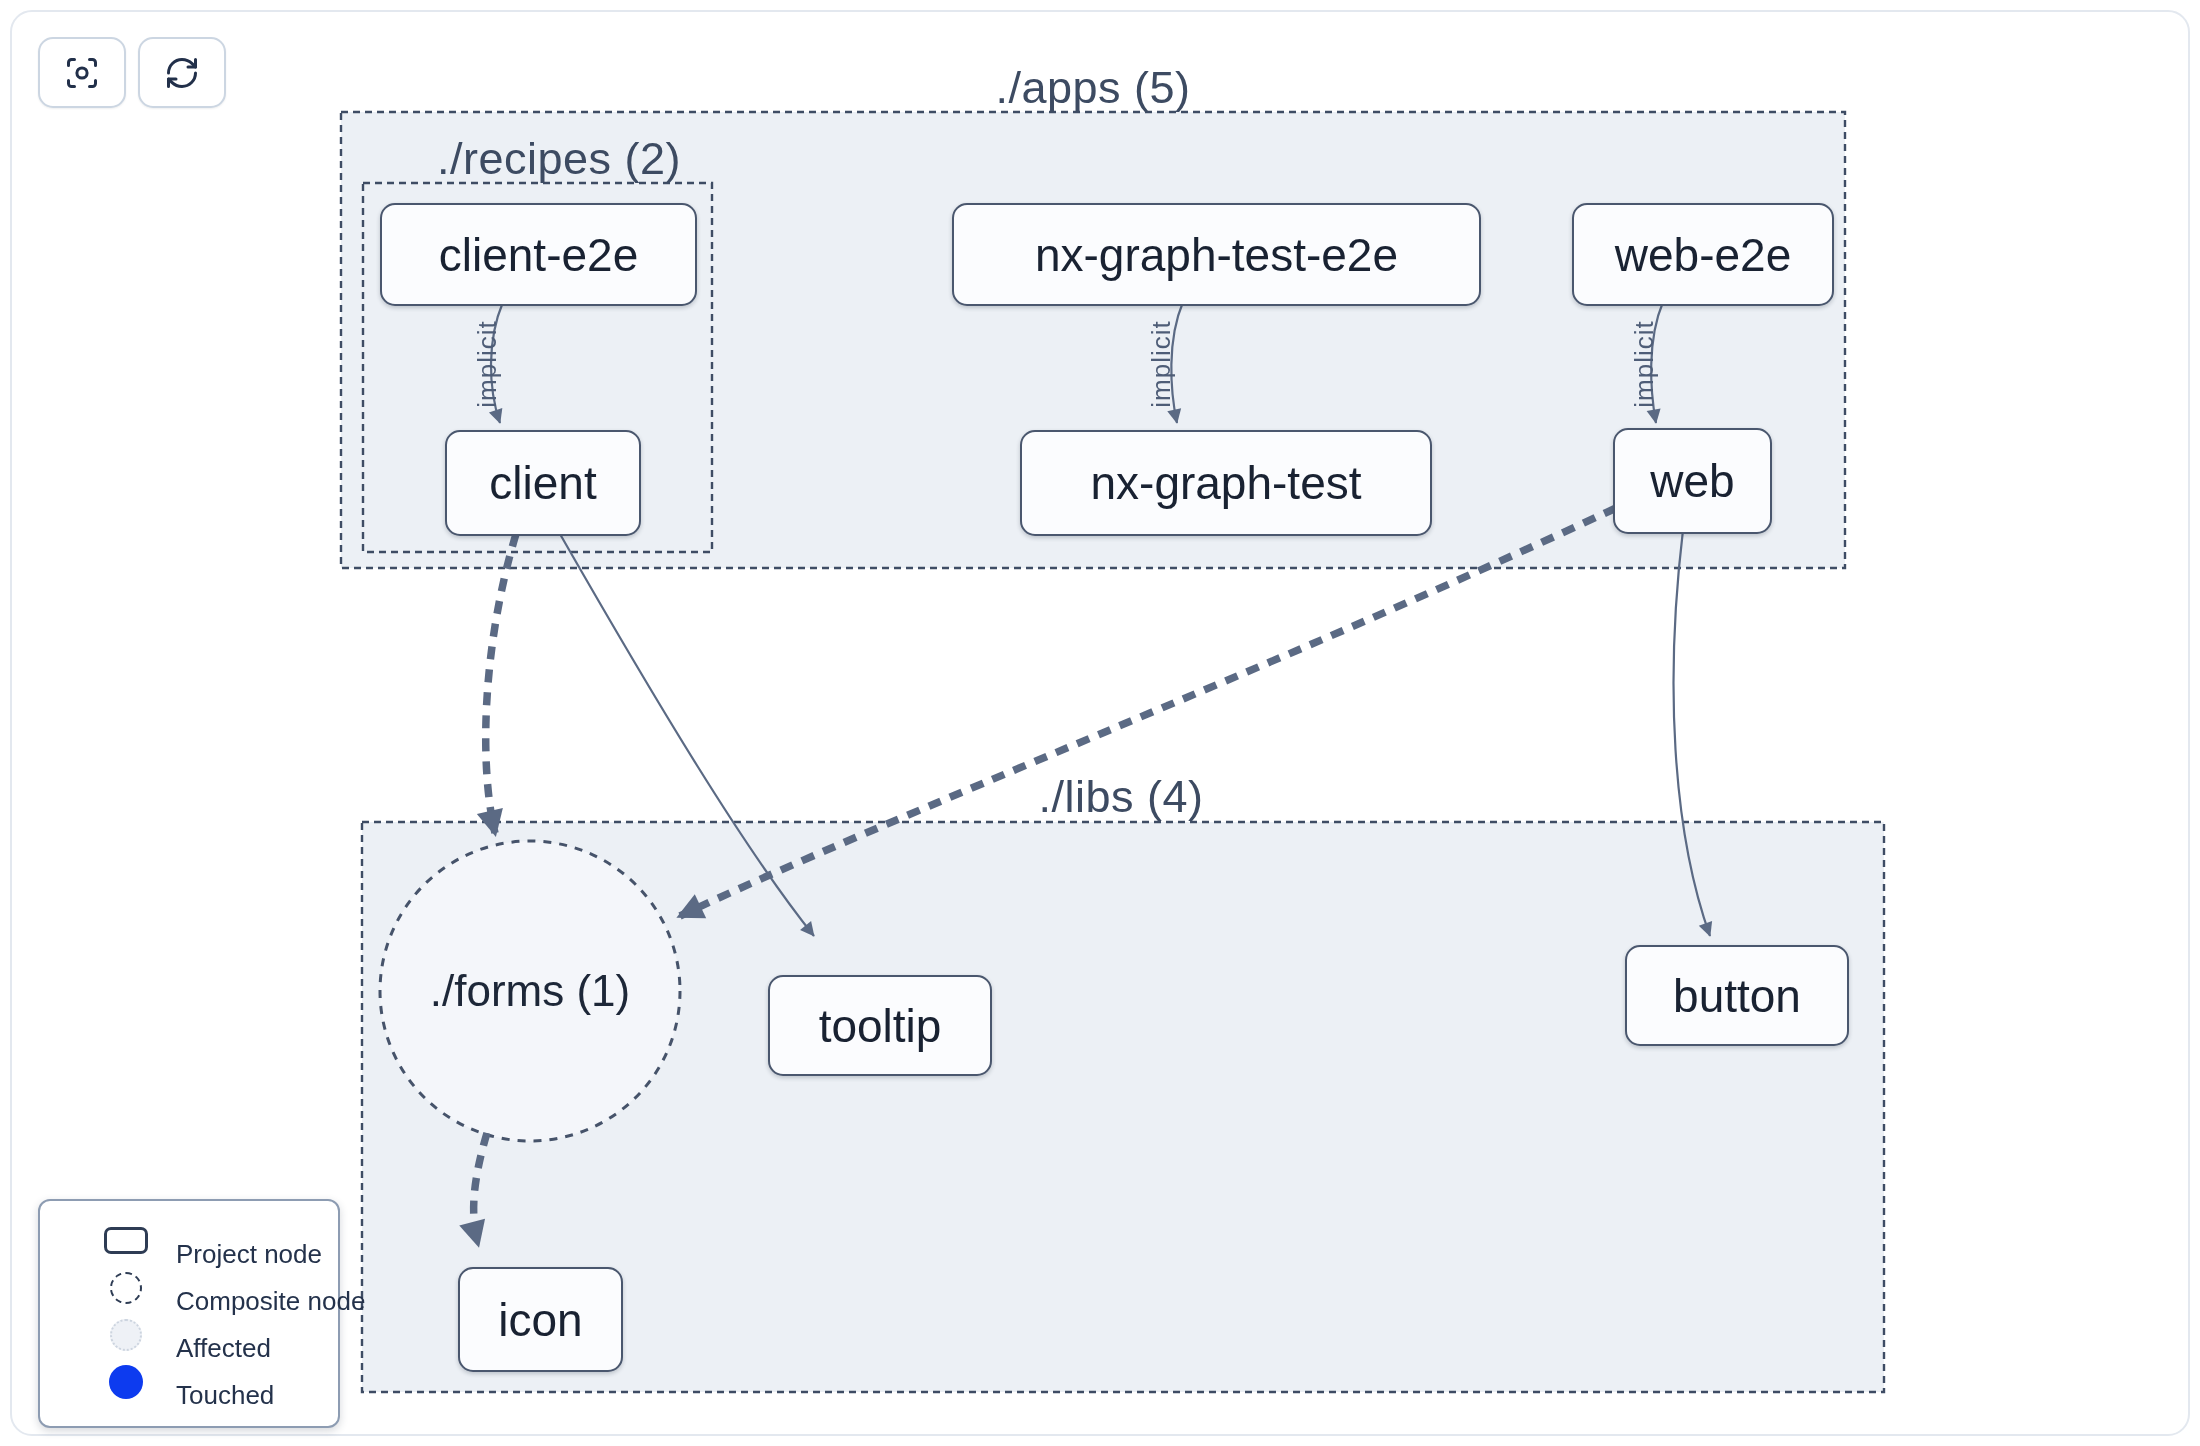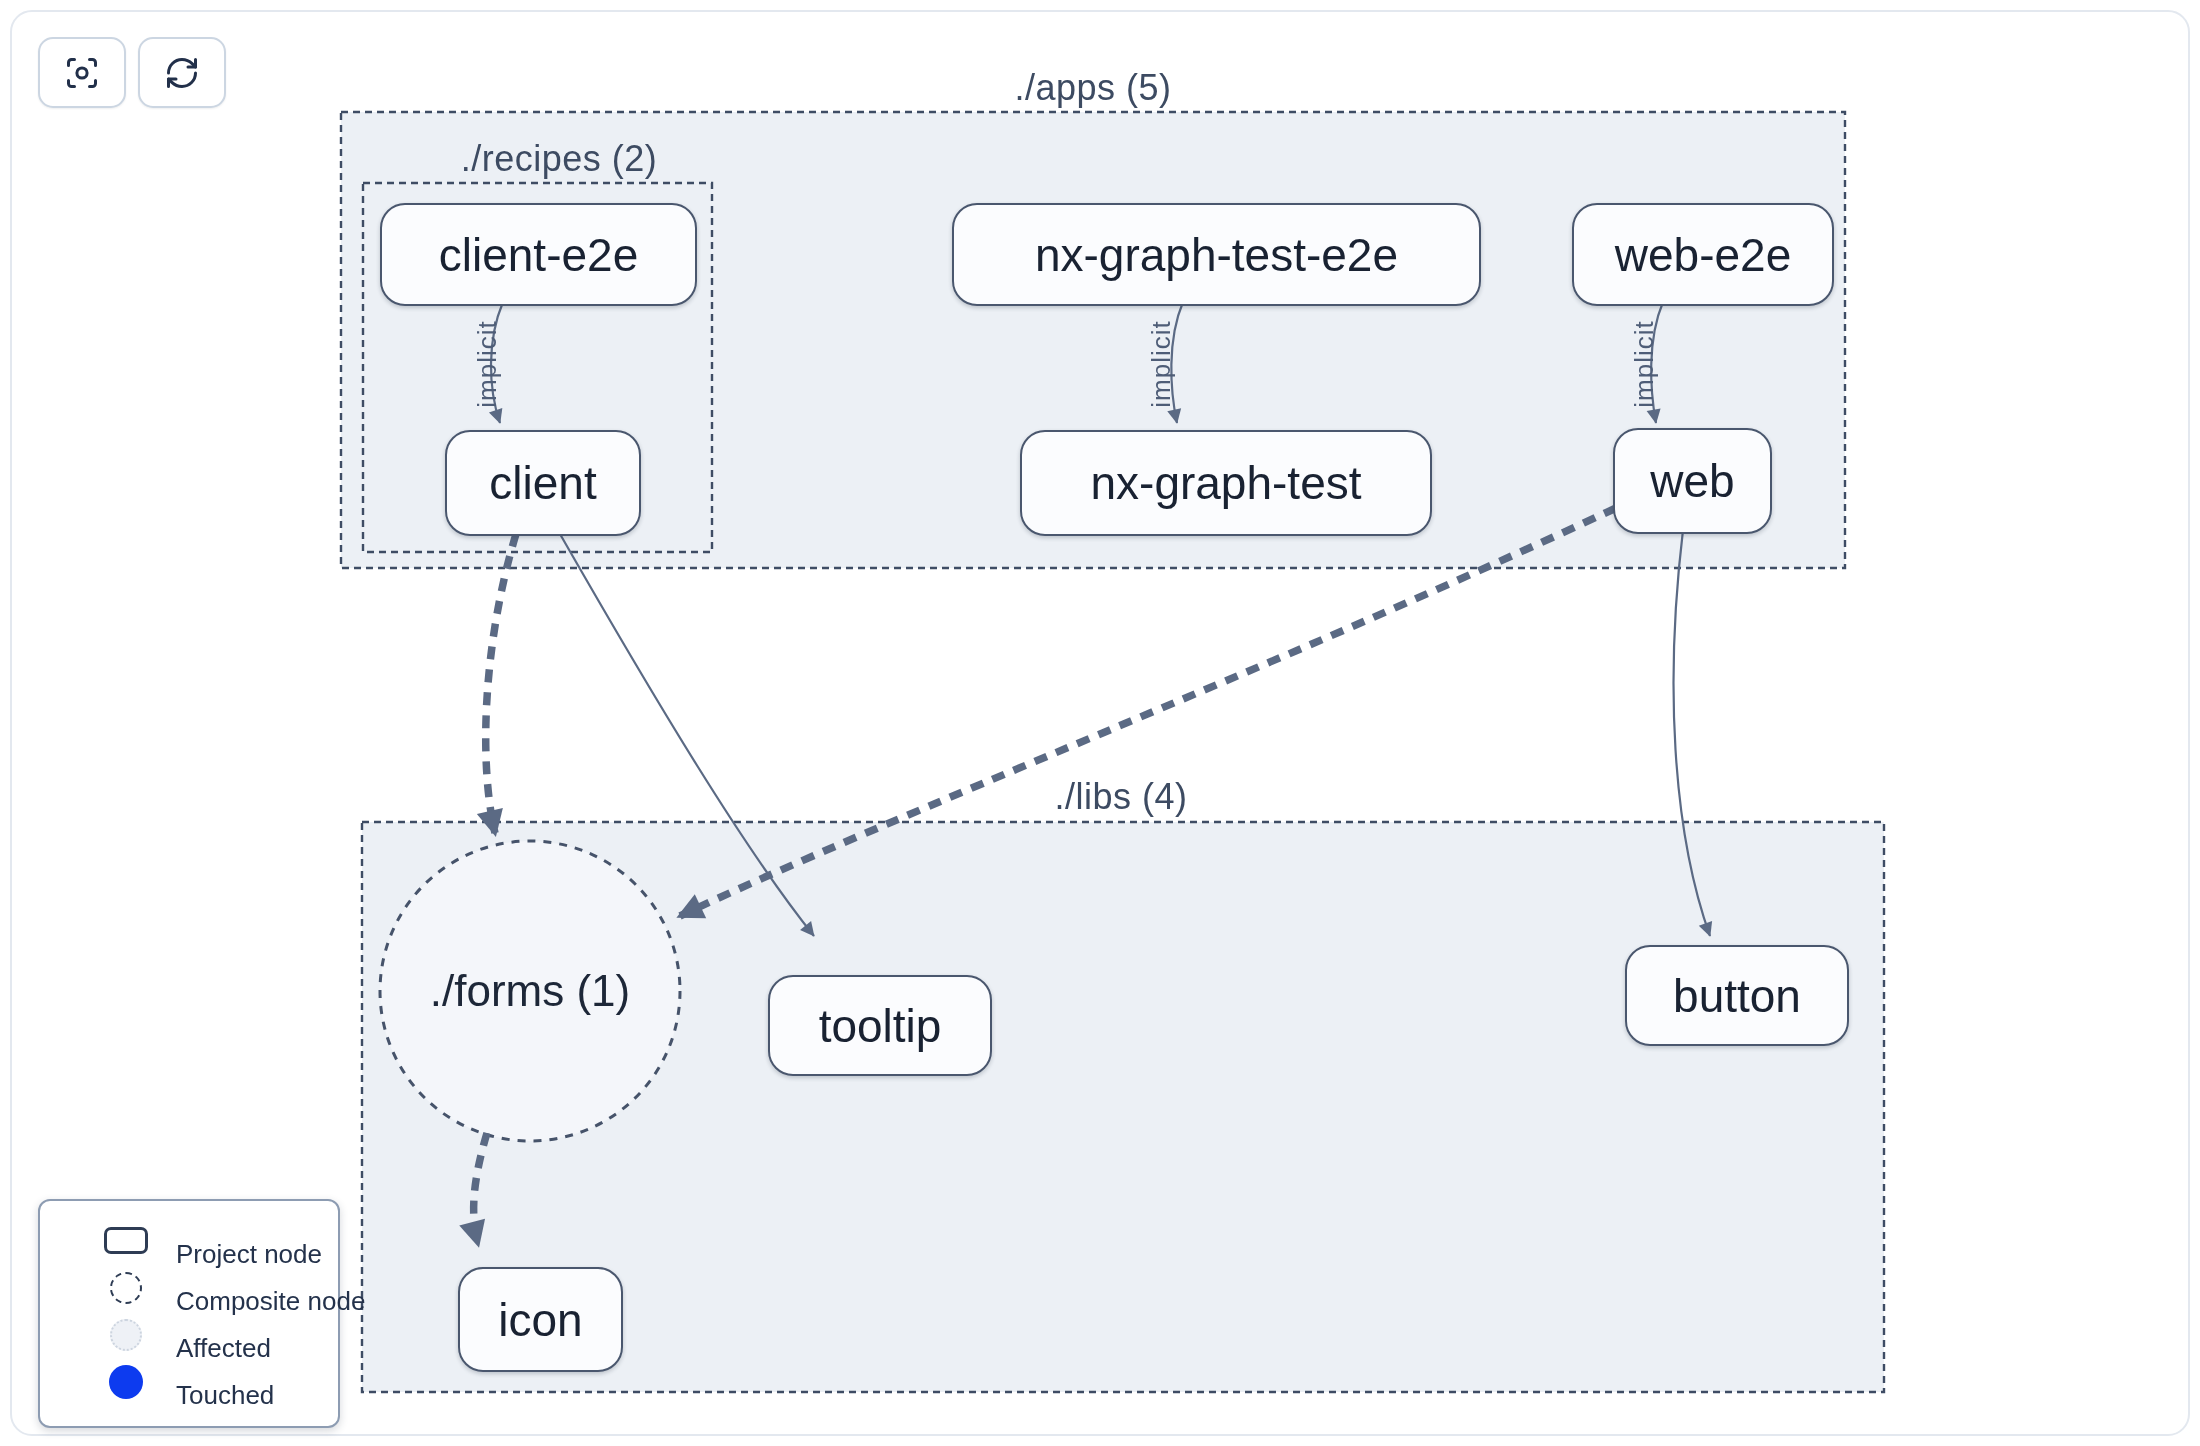--- a/index.html
+++ b/index.html
@@ -9,26 +9,26 @@
         border:2px solid #e3e8ef;border-radius:22px;background:#ffffff;}
   .layer{position:absolute;left:0;top:0;width:2200px;height:1446px;}
 
   
   .tool-btn{position:absolute;width:84px;height:67px;background:#ffffff;border:2px solid #ccd6e2;
             border-radius:15px;display:flex;align-items:center;justify-content:center;
             box-shadow:0 1px 2px rgba(15,23,42,.07);cursor:pointer;}
   .tool-btn svg{stroke:#22304a;fill:none;stroke-width:2;stroke-linecap:round;stroke-linejoin:round;}
 
   
-  .cluster-label{position:absolute;transform:translate(-50%,-50%);font-size:36px;color:#3d4b62;
+  .cluster-label{position:absolute;transform:translate(-50%,-50%);font-size:45px;color:#3d4b62;
                  white-space:nowrap;letter-spacing:.5px;}
 
   
   .gnode{position:absolute;display:flex;align-items:center;justify-content:center;
-         background:#fbfcfe;border:2px solid #4a576e;border-radius:25px;
+         background:#fbfcfe;border:2px solid #4a576e;border-radius:15px;
          color:#192232;font-size:46px;white-space:nowrap;
          box-shadow:0 2px 4px rgba(25,35,55,.22);cursor:pointer;}
 
   
   .composite-label{position:absolute;transform:translate(-50%,-50%);font-size:44px;color:#1d2738;white-space:nowrap;}
 
   
   .edge-label{position:absolute;transform:translate(-50%,-50%) rotate(-90deg);
               font-size:26px;color:#4e5d77;letter-spacing:1px;white-space:nowrap;}
 

